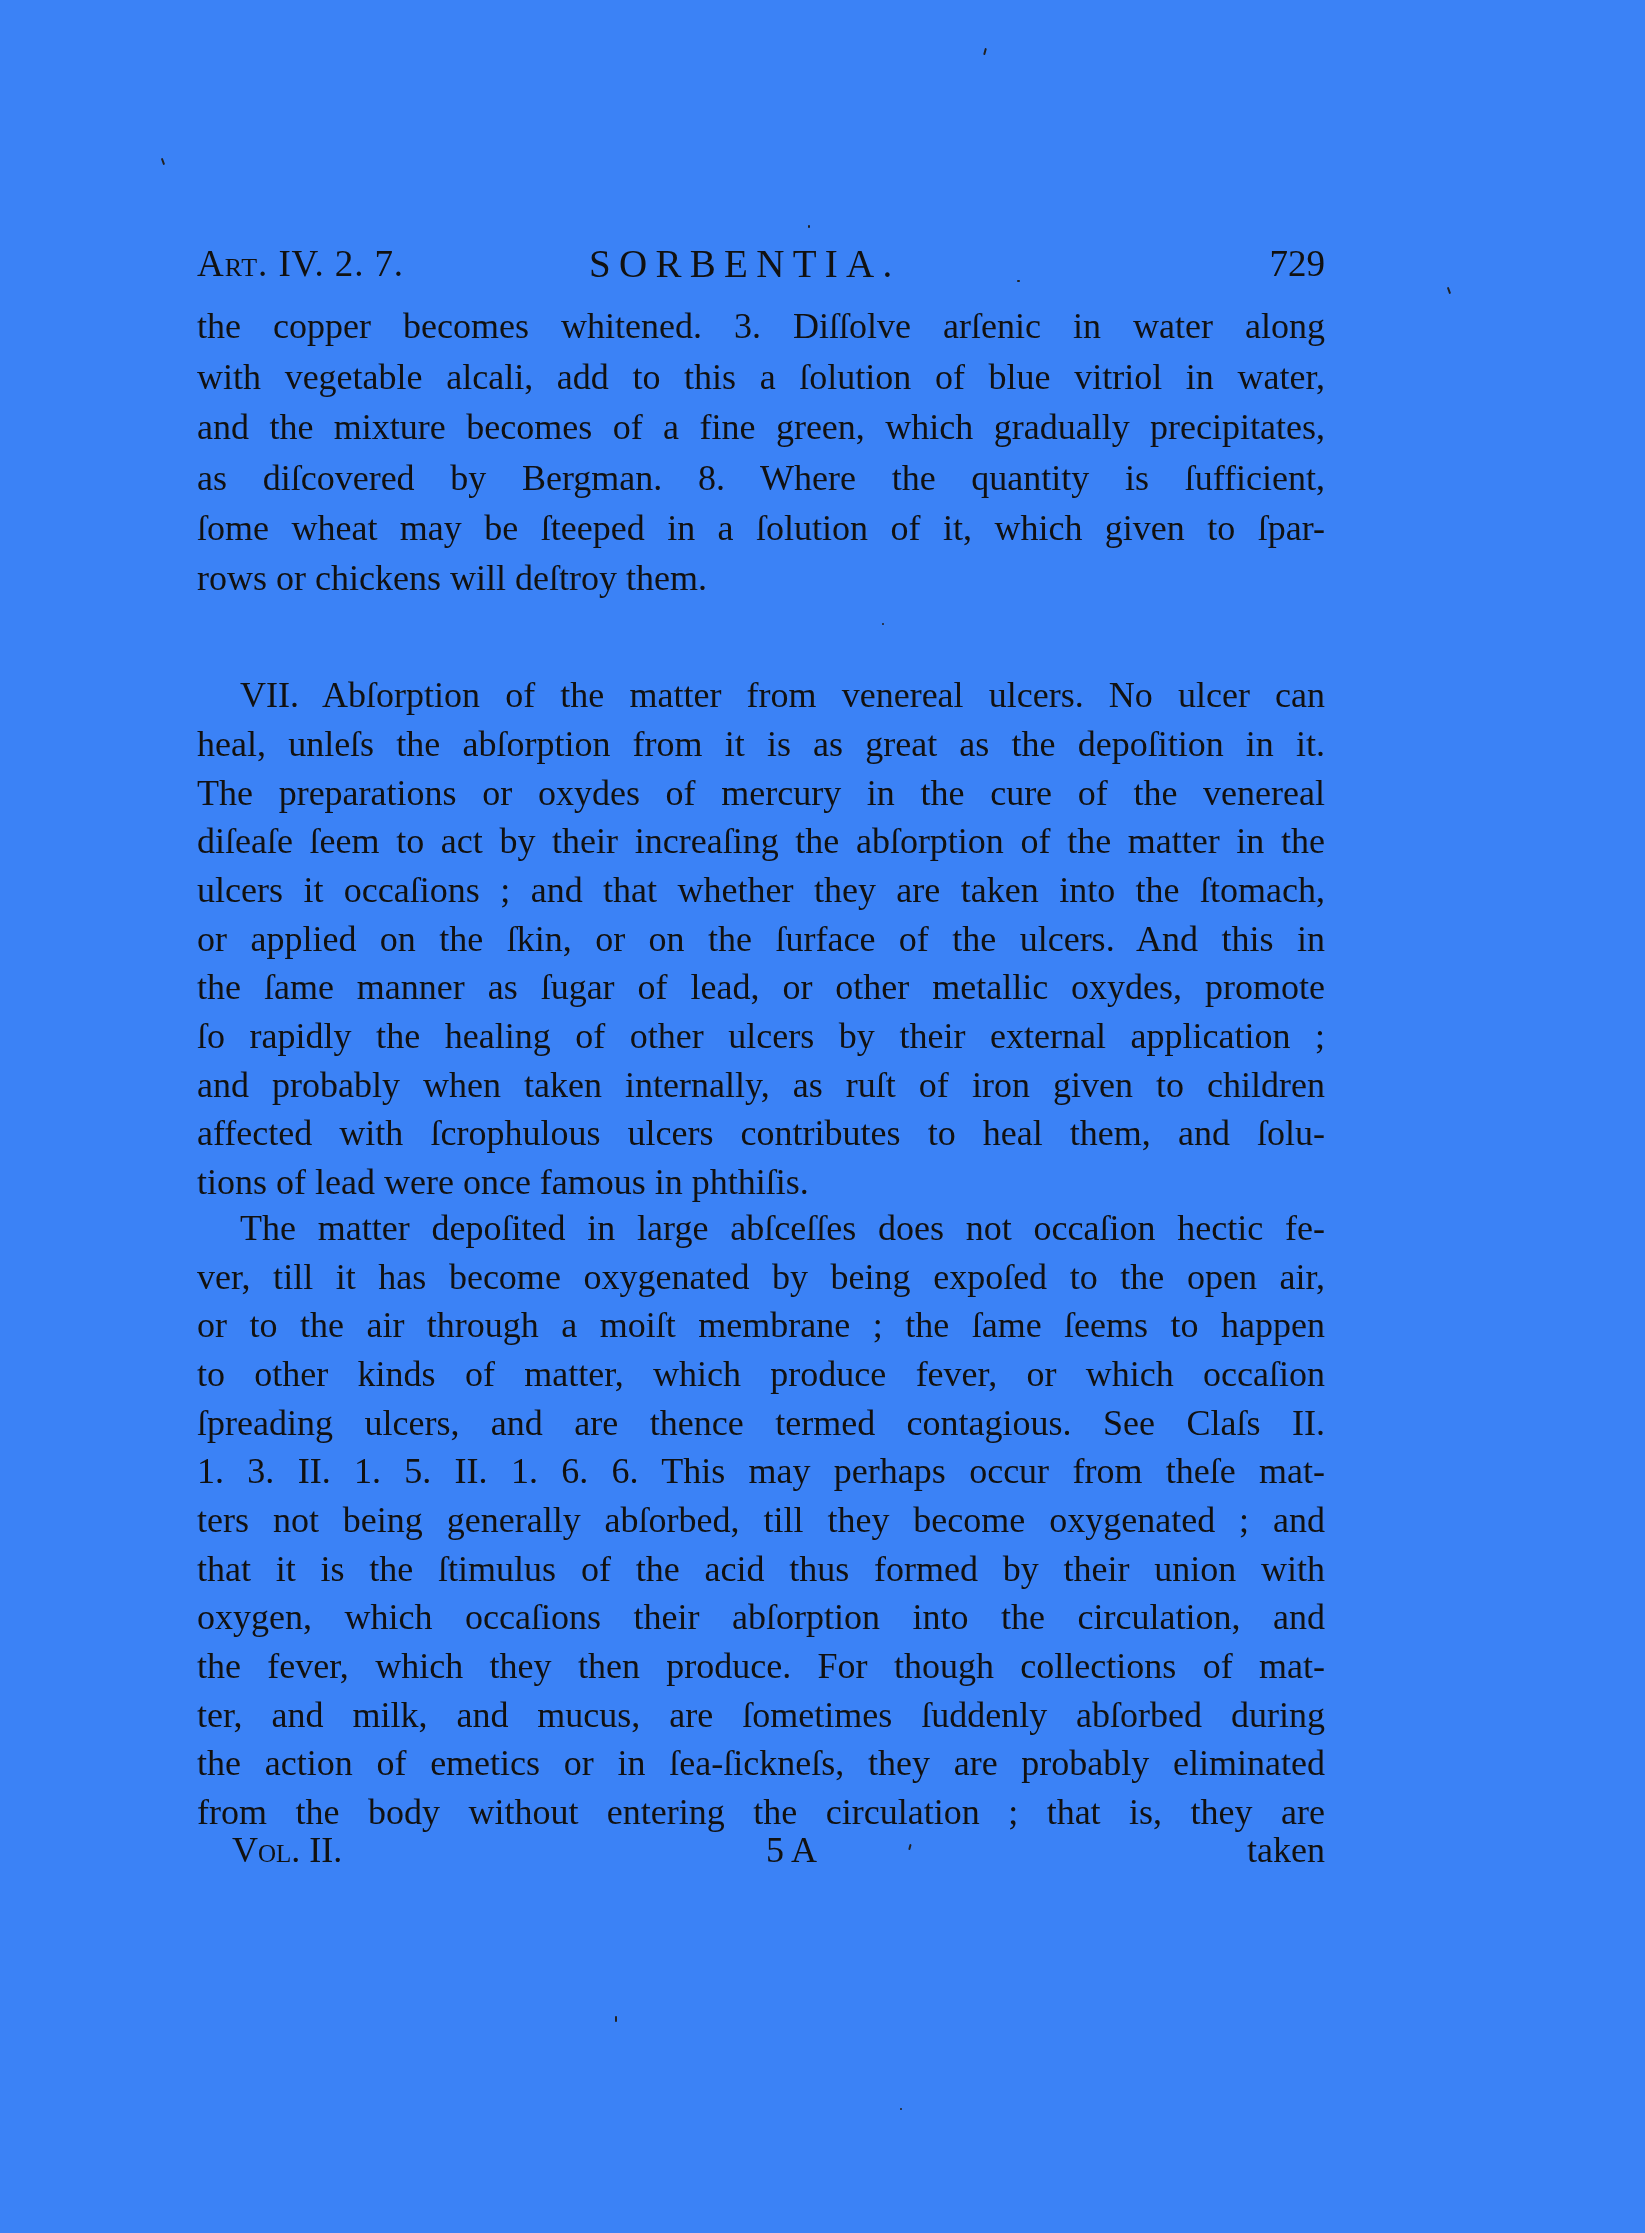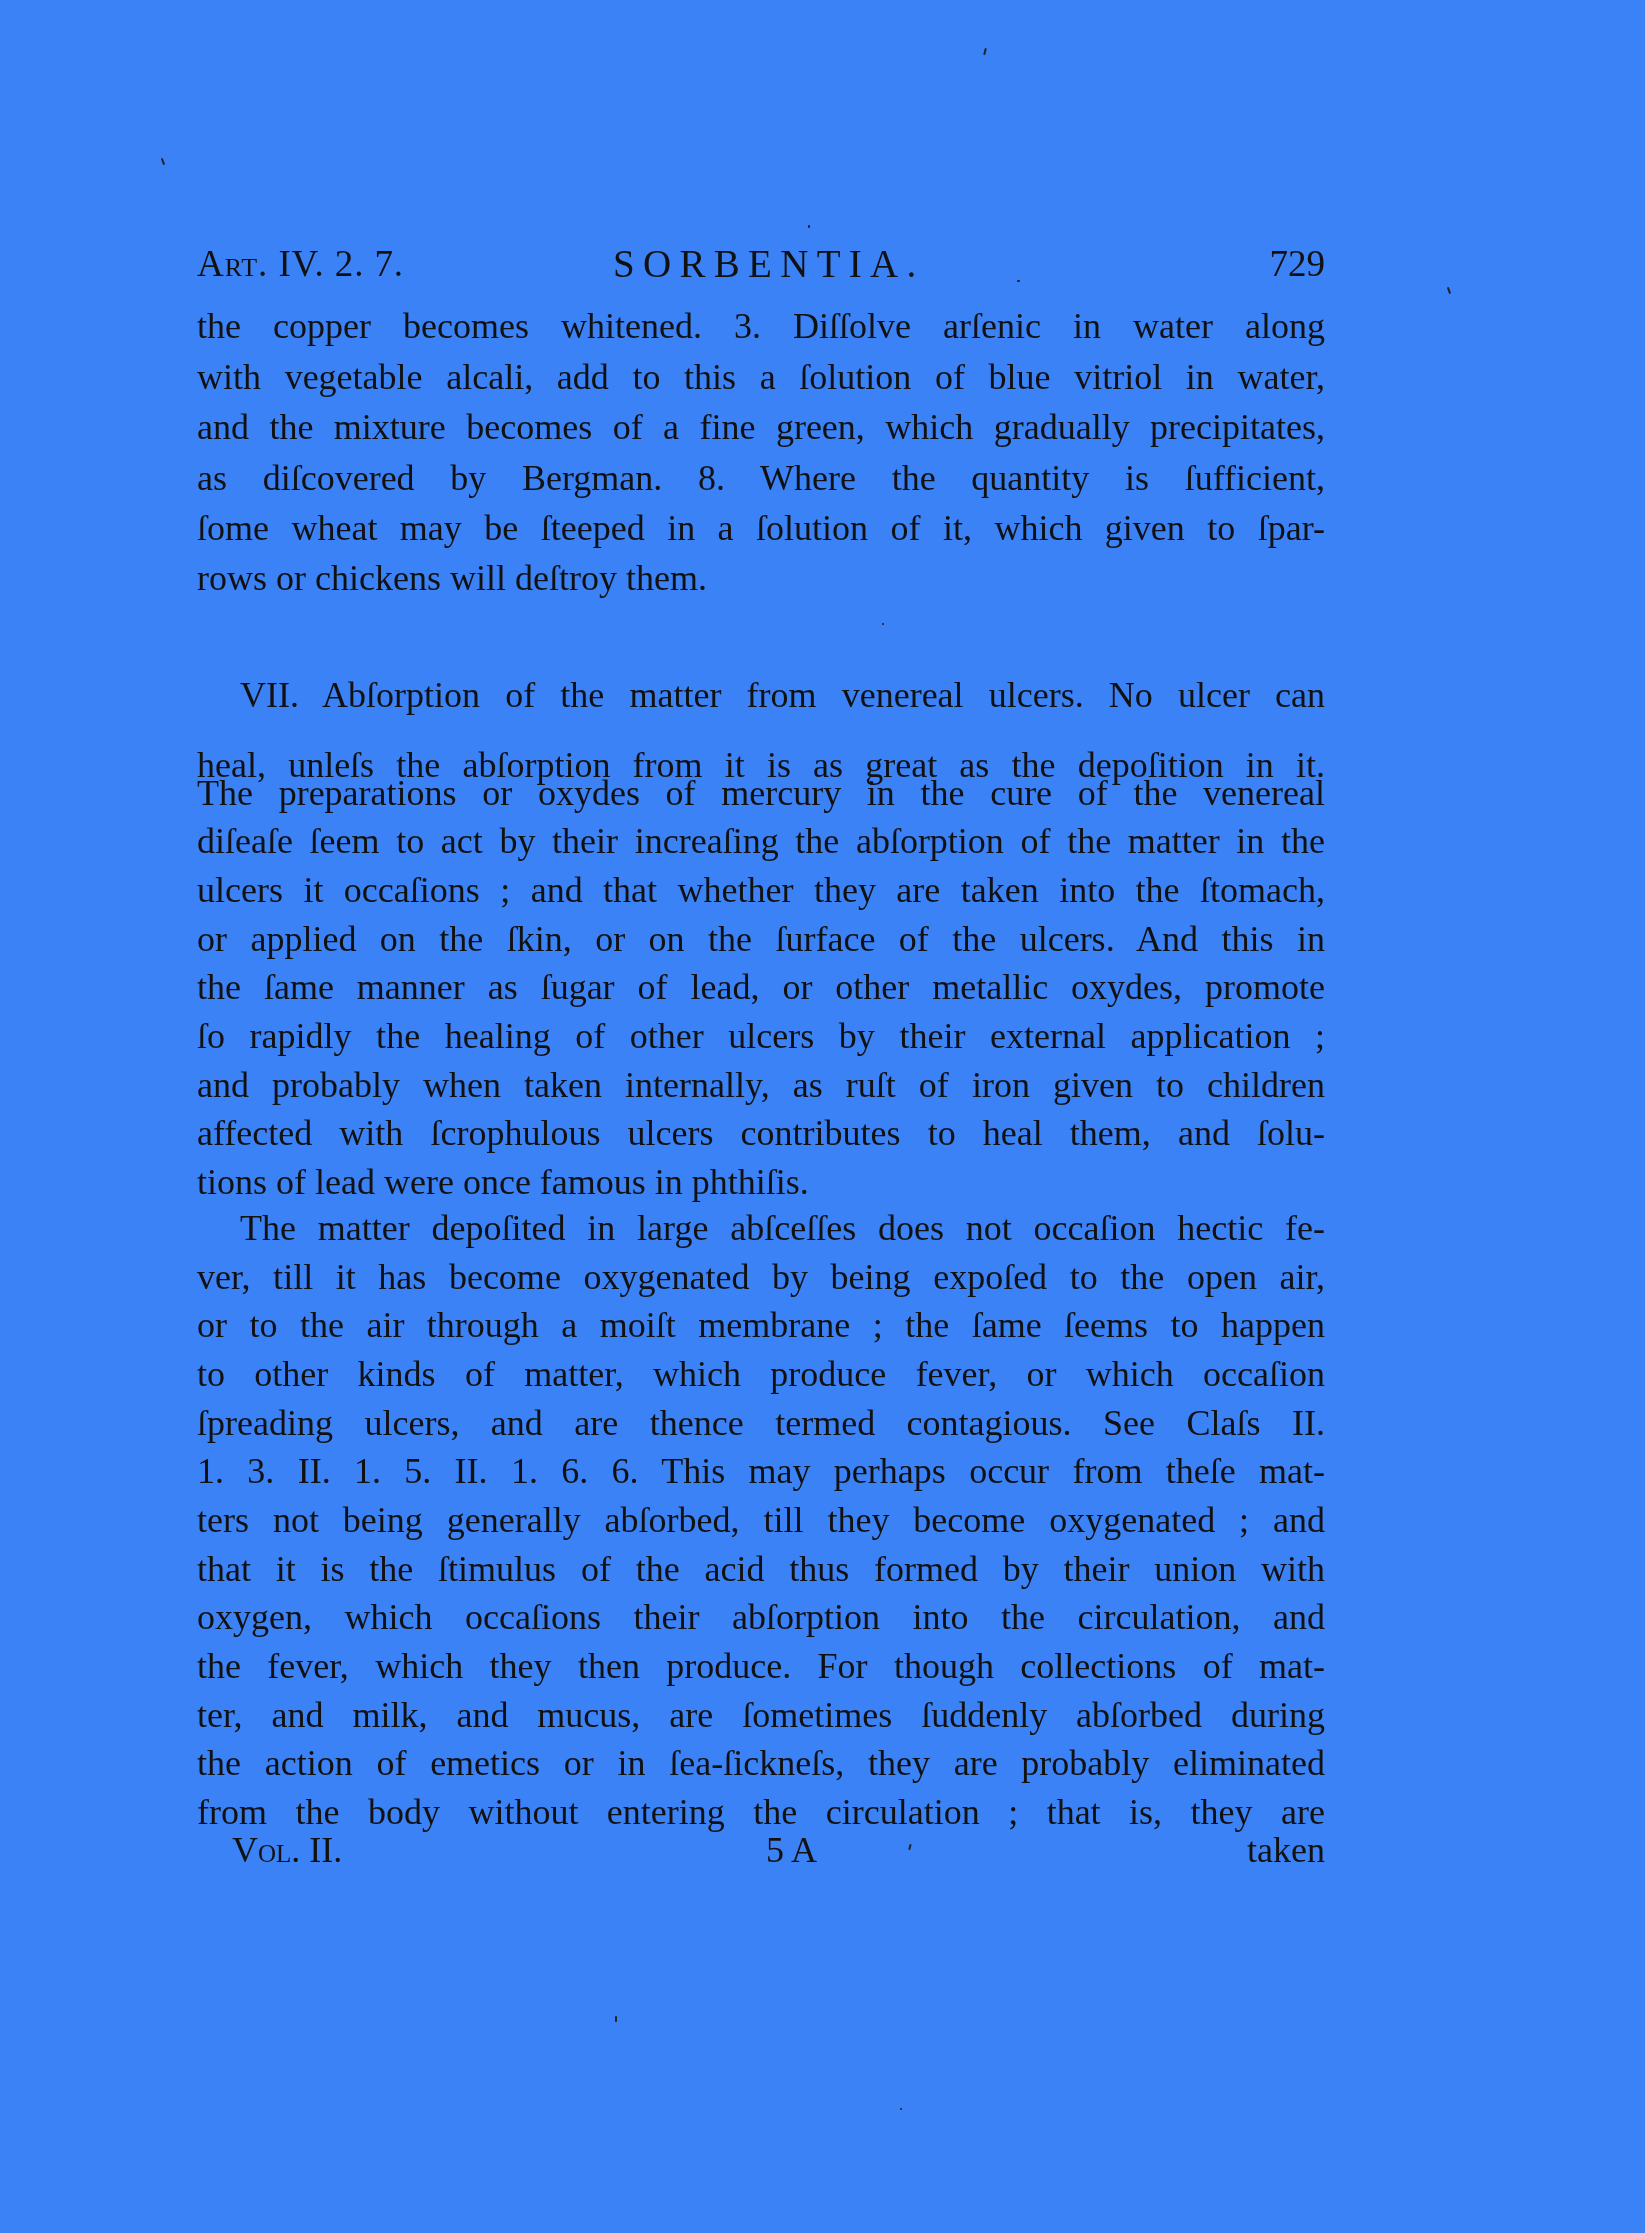--- a/index.html
+++ b/index.html
@@ -2,21 +2,21 @@
 <html style="font-size:14.7px"><head>
 <meta charset="utf-8">
 <style>
   html, body { margin: 0; padding: 0; background: #ffffff; }
   body { width: 1646px; height: 2233px; position: relative; overflow: hidden;
          font-family: "Liberation Serif", "DejaVu Serif", serif; color: #111111; }
   .page { position: absolute; left: 0; top: 0; width: 1646px; height: 2233px; background: #3b82f6; }
   .running-head { position: absolute; top: 241px; left: 197px; width: 1128px; height: 46px; }
   .rh-left { position: absolute; left: 0; top: 0; font-size: 37px; line-height: 46px; letter-spacing: 0.9px; }
   .rh-left .sc { font-variant: small-caps; }
-  .rh-center { position: absolute; left: 416px; top: 0; font-size: 39px; line-height: 46px; letter-spacing: 8.3px; }
+  .rh-center { position: absolute; left: 392px; top: 0; font-size: 39px; line-height: 46px; letter-spacing: 8.3px; }
   .rh-right { position: absolute; right: 0; top: 0; font-size: 37px; line-height: 46px; }
   .line { position: absolute; left: 197px; width: 1128px; height: 50px; font-size: 36px; line-height: 50px;
           white-space: nowrap; text-align: justify; text-align-last: justify; }
   .line.indent { left: 240px; width: 1085px; }
   .line.last { text-align-last: left; }
   .footer { position: absolute; top: 1827px; left: 197px; width: 1128px; height: 46px; font-size: 36px; line-height: 46px; }
   .ft-left { position: absolute; left: 35px; top: 0; }
   .ft-left .sc { font-variant: small-caps; }
   .ft-center { position: absolute; left: 569px; top: 0; }
   .ft-right { position: absolute; right: 0; top: 0; }
@@ -37,21 +37,21 @@
     <div class="line" style="top: 301px; text-align: left; word-spacing: 0px;">the copper becomes whitened.   3. Diſſolve arſenic in water along</div>
     <div class="line" style="top: 352px; text-align: left; word-spacing: 0px;">with vegetable alcali, add to this a ſolution of blue vitriol in water,</div>
     <div class="line" style="top: 402px; text-align: left; word-spacing: 0px;">and the mixture becomes of a fine green, which gradually precipitates,</div>
     <div class="line" style="top: 453px; text-align: left; word-spacing: 0px;">as diſcovered by Bergman.   8. Where the quantity is ſufficient,</div>
     <div class="line" style="top: 503px; text-align: left; word-spacing: 0px;">ſome wheat may be ſteeped in a ſolution of it, which given to ſpar-</div>
     <div class="line last" style="top:553px">rows or chickens will deſtroy them.</div>
   </div>
 
   <div>
     <div class="line indent" style="top: 670px; text-align: left; word-spacing: 0px;">VII. Abſorption of the matter from venereal ulcers.   No ulcer can</div>
-    <div class="line" style="top: 740px; text-align: left; word-spacing: 0px;">heal, unleſs the abſorption from it is as great as the depoſition in it.</div>
+    <div class="line" style="top: 719px; text-align: left; word-spacing: 0px;">heal, unleſs the abſorption from it is as great as the depoſition in it.</div>
     <div class="line" style="top: 768px; text-align: left; word-spacing: 0px;">The preparations or oxydes of mercury in the cure of the venereal</div>
     <div class="line" style="top: 816px; text-align: left; word-spacing: 0px;">diſeaſe ſeem to act by their increaſing the abſorption of the matter in the</div>
     <div class="line" style="top: 865px; text-align: center; word-spacing: 0px;">ulcers it occaſions ; and that whether they are taken into the ſtomach,</div>
     <div class="line" style="top: 914px; text-align: left; word-spacing: 0px;">or applied on the ſkin, or on the ſurface of the ulcers.   And this in</div>
     <div class="line" style="top: 962px; text-align: left; word-spacing: 0px;">the ſame manner as ſugar of lead, or other metallic oxydes, promote</div>
     <div class="line" style="top: 1011px; text-align: left; word-spacing: 0px;">ſo rapidly the healing of other ulcers by their external application ;</div>
     <div class="line" style="top: 1060px; text-align: left; word-spacing: 0px;">and probably when taken internally, as ruſt of iron given to children</div>
     <div class="line" style="top: 1108px; text-align: left; word-spacing: 0px;">affected with ſcrophulous ulcers contributes to heal them, and ſolu-</div>
     <div class="line last" style="top:1157px">tions of lead were once famous in phthiſis.</div>
   </div>

